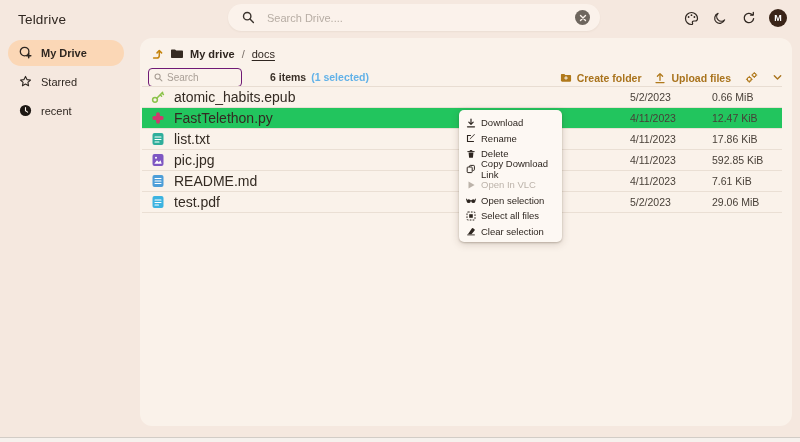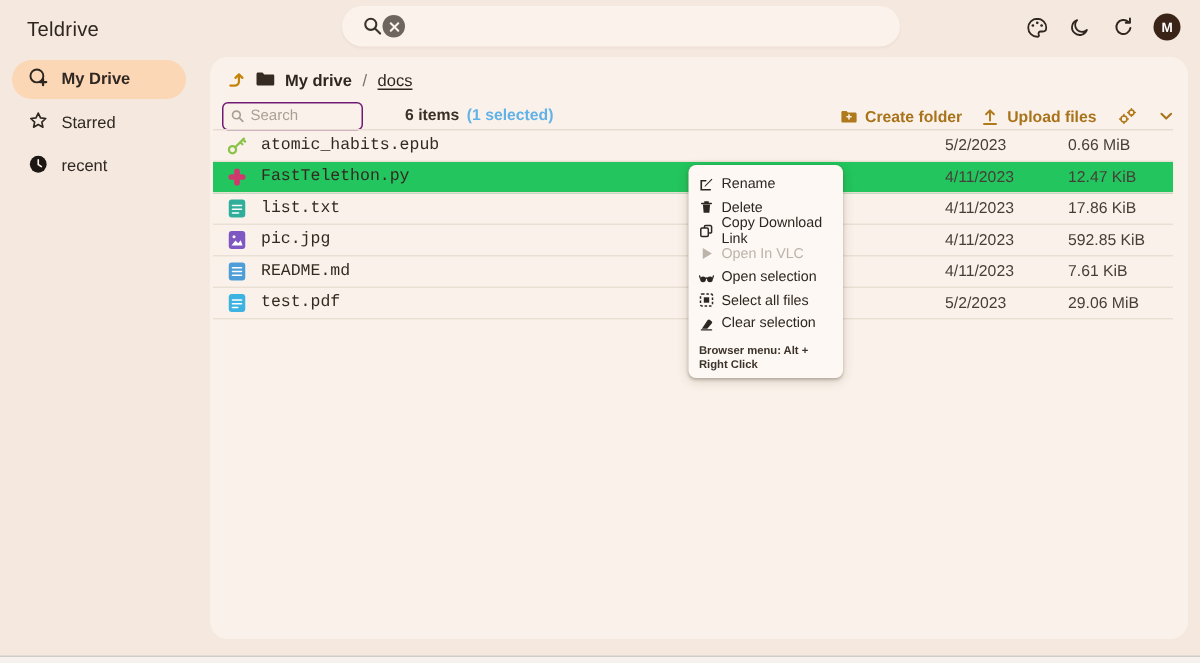--- a/index.html
+++ b/index.html
@@ -37,21 +37,21 @@
   .tbl-search input::placeholder { color:#a99f96; }
   .items-count { margin-left:28px; font-size:10.5px; font-weight:600; color:#3a3027; }
   .sel-count { margin-left:5px; font-size:10.5px; font-weight:600; color:#62b2e8; }
   .tb-right { margin-left:auto; display:flex; align-items:flex-end; gap:13px; }
   .tb-btn { display:flex; align-items:center; gap:5px; font-size:10.5px; font-weight:600; color:#a9731c; cursor:pointer; }
 
   .rows { position:absolute; left:2px; right:10px; top:48px; border-top:1px solid #e8ddd2; }
   .frow { position:relative; height:21px; border-bottom:1px solid #eadfd4; display:flex; align-items:center; cursor:pointer; }
   .frow.selected { background:#22c55e; }
   .ficon { margin-left:9px; display:flex; }
-  .fname { margin-left:9px; font-size:11px; color:#332a22;font-family:Liberation Mono, monospace; }
+  .fname { margin-left:9px; font-size:14px; color:#332a22; }
   .fdate { position:absolute; left:488px; font-size:10.5px; color:#473f37; }
   .fsize { position:absolute; left:570px; font-size:10.5px; color:#473f37; }
 
   
   .ctx-menu { position:absolute; left:459px; top:110px; width:103px; background:#fdf8f3; border-radius:5px;
               box-shadow:0 1px 2px rgba(60,40,20,.25), 0 2px 8px rgba(60,40,20,.18); padding:5px 0 3px; z-index:10; }
   .ctx-item { height:15.5px; display:flex; align-items:center; gap:5px; padding:0 7px; font-size:9.5px; color:#2e2620; cursor:pointer; }
   .ctx-item .mi { width:10px; display:flex; justify-content:center; }
   .ctx-item.disabled { color:#bcb3aa; cursor:default; }
   .ctx-footer { font-size:7.5px; font-weight:bold; color:#3c332b; padding:5px 7px 2px; }
@@ -63,20 +63,21 @@
 
 <div class="app-title">Teldrive</div>
 
 <div class="search-pill">
   <span class="mag">
     <svg width="13" height="13" viewBox="0 0 13 13">
         <circle cx="5.2" cy="5.2" r="3.7" fill="none" stroke="#3a332d" stroke-width="1.4"></circle>
         <path d="M8 8l3.4 3.4" stroke="#3a332d" stroke-width="1.4" stroke-linecap="round"></path>
       </svg>
   </span>
+  <input placeholder="Search Drive...." style="">
   <span class="clear-btn">
     <svg width="8" height="8" viewBox="0 0 8 8">
         <path d="M1.5 1.5l5 5M6.5 1.5l-5 5" stroke="#fbf2eb" stroke-width="1.4" stroke-linecap="round"></path>
       </svg>
   </span>
 </div>
 
 <div class="top-icons">
   <span class="icon-btn">
     <svg width="15" height="15" viewBox="0 0 15 15">
@@ -264,20 +265,29 @@
       <span class="fsize">29.06 MiB</span>
     </div>
 
   </div>
 </div>
 
 <div class="ctx-menu">
   <div class="ctx-item">
     <span class="mi">
       <svg width="10" height="10" viewBox="0 0 10 10">
+          <path d="M5 1v5.2M2.8 4.2L5 6.4l2.2-2.2" fill="none" stroke="#2e2620" stroke-width="1.2" stroke-linecap="round" stroke-linejoin="round"></path>
+          <path d="M1.5 8.8h7" stroke="#2e2620" stroke-width="1.2" stroke-linecap="round"></path>
+        </svg>
+    </span>
+    <span>Download</span>
+  </div>
+  <div class="ctx-item">
+    <span class="mi">
+      <svg width="10" height="10" viewBox="0 0 10 10">
           <path d="M7.5 8.5h-6v-6h3" fill="none" stroke="#2e2620" stroke-width="1.1" stroke-linecap="round"></path>
           <path d="M4.4 6.1L8.9 1.6l-.5-.5L4 5.6l-.3 1z" fill="#2e2620"></path>
         </svg>
     </span>
     <span>Rename</span>
   </div>
   <div class="ctx-item">
     <span class="mi">
       <svg width="10" height="10" viewBox="0 0 10 10">
           <path d="M2.6 3.4h4.8l-.5 5.4H3.1z" fill="#2e2620"></path>
@@ -324,16 +334,15 @@
   </div>
   <div class="ctx-item">
     <span class="mi">
       <svg width="10" height="10" viewBox="0 0 10 10">
           <path d="M1.9 8.2L5.8 2.4a.9.9 0 0 1 1.3-.2l1.3 1a.9.9 0 0 1 .2 1.3L5.5 8.2z" fill="#2e2620"></path>
           <path d="M1.6 8.9h6.8" stroke="#2e2620" stroke-width=".9" stroke-linecap="round"></path>
         </svg>
     </span>
     <span>Clear selection</span>
   </div>
-  <div class="ctx-footer">Browser menu: Alt + Right Click</div>
 </div>
 
 <div class="bottom-strip"></div>
 
 </body></html>

